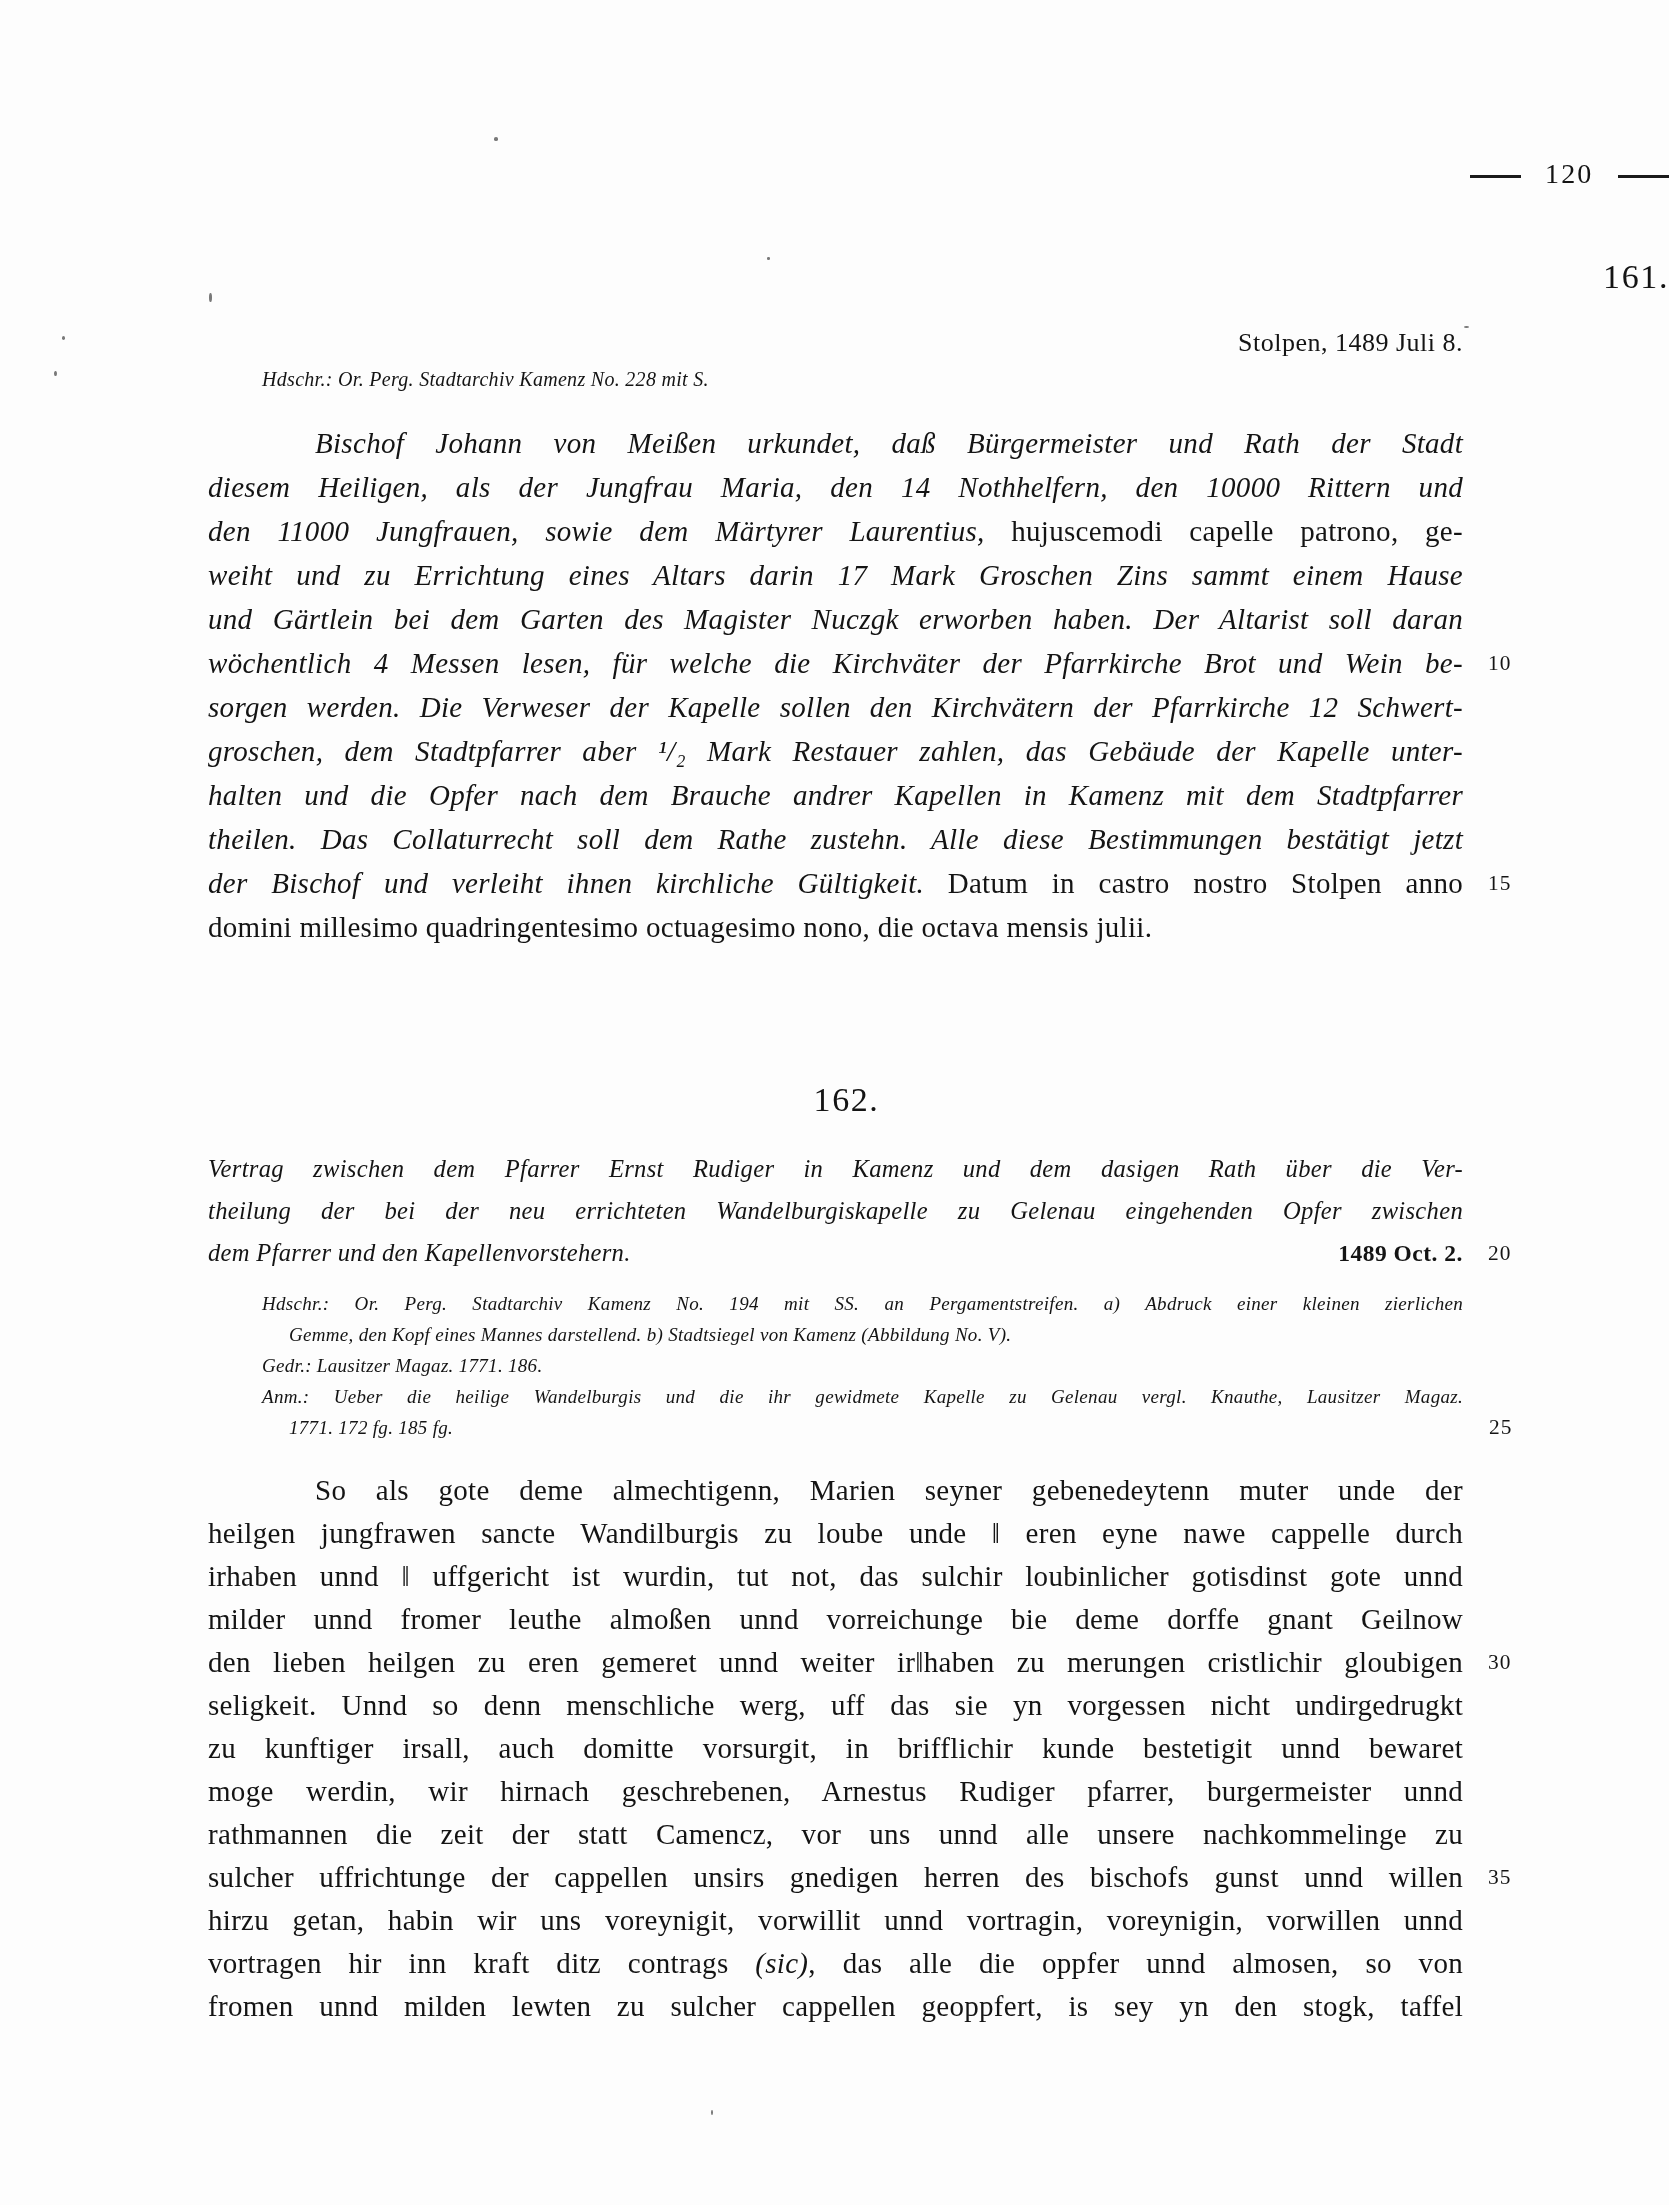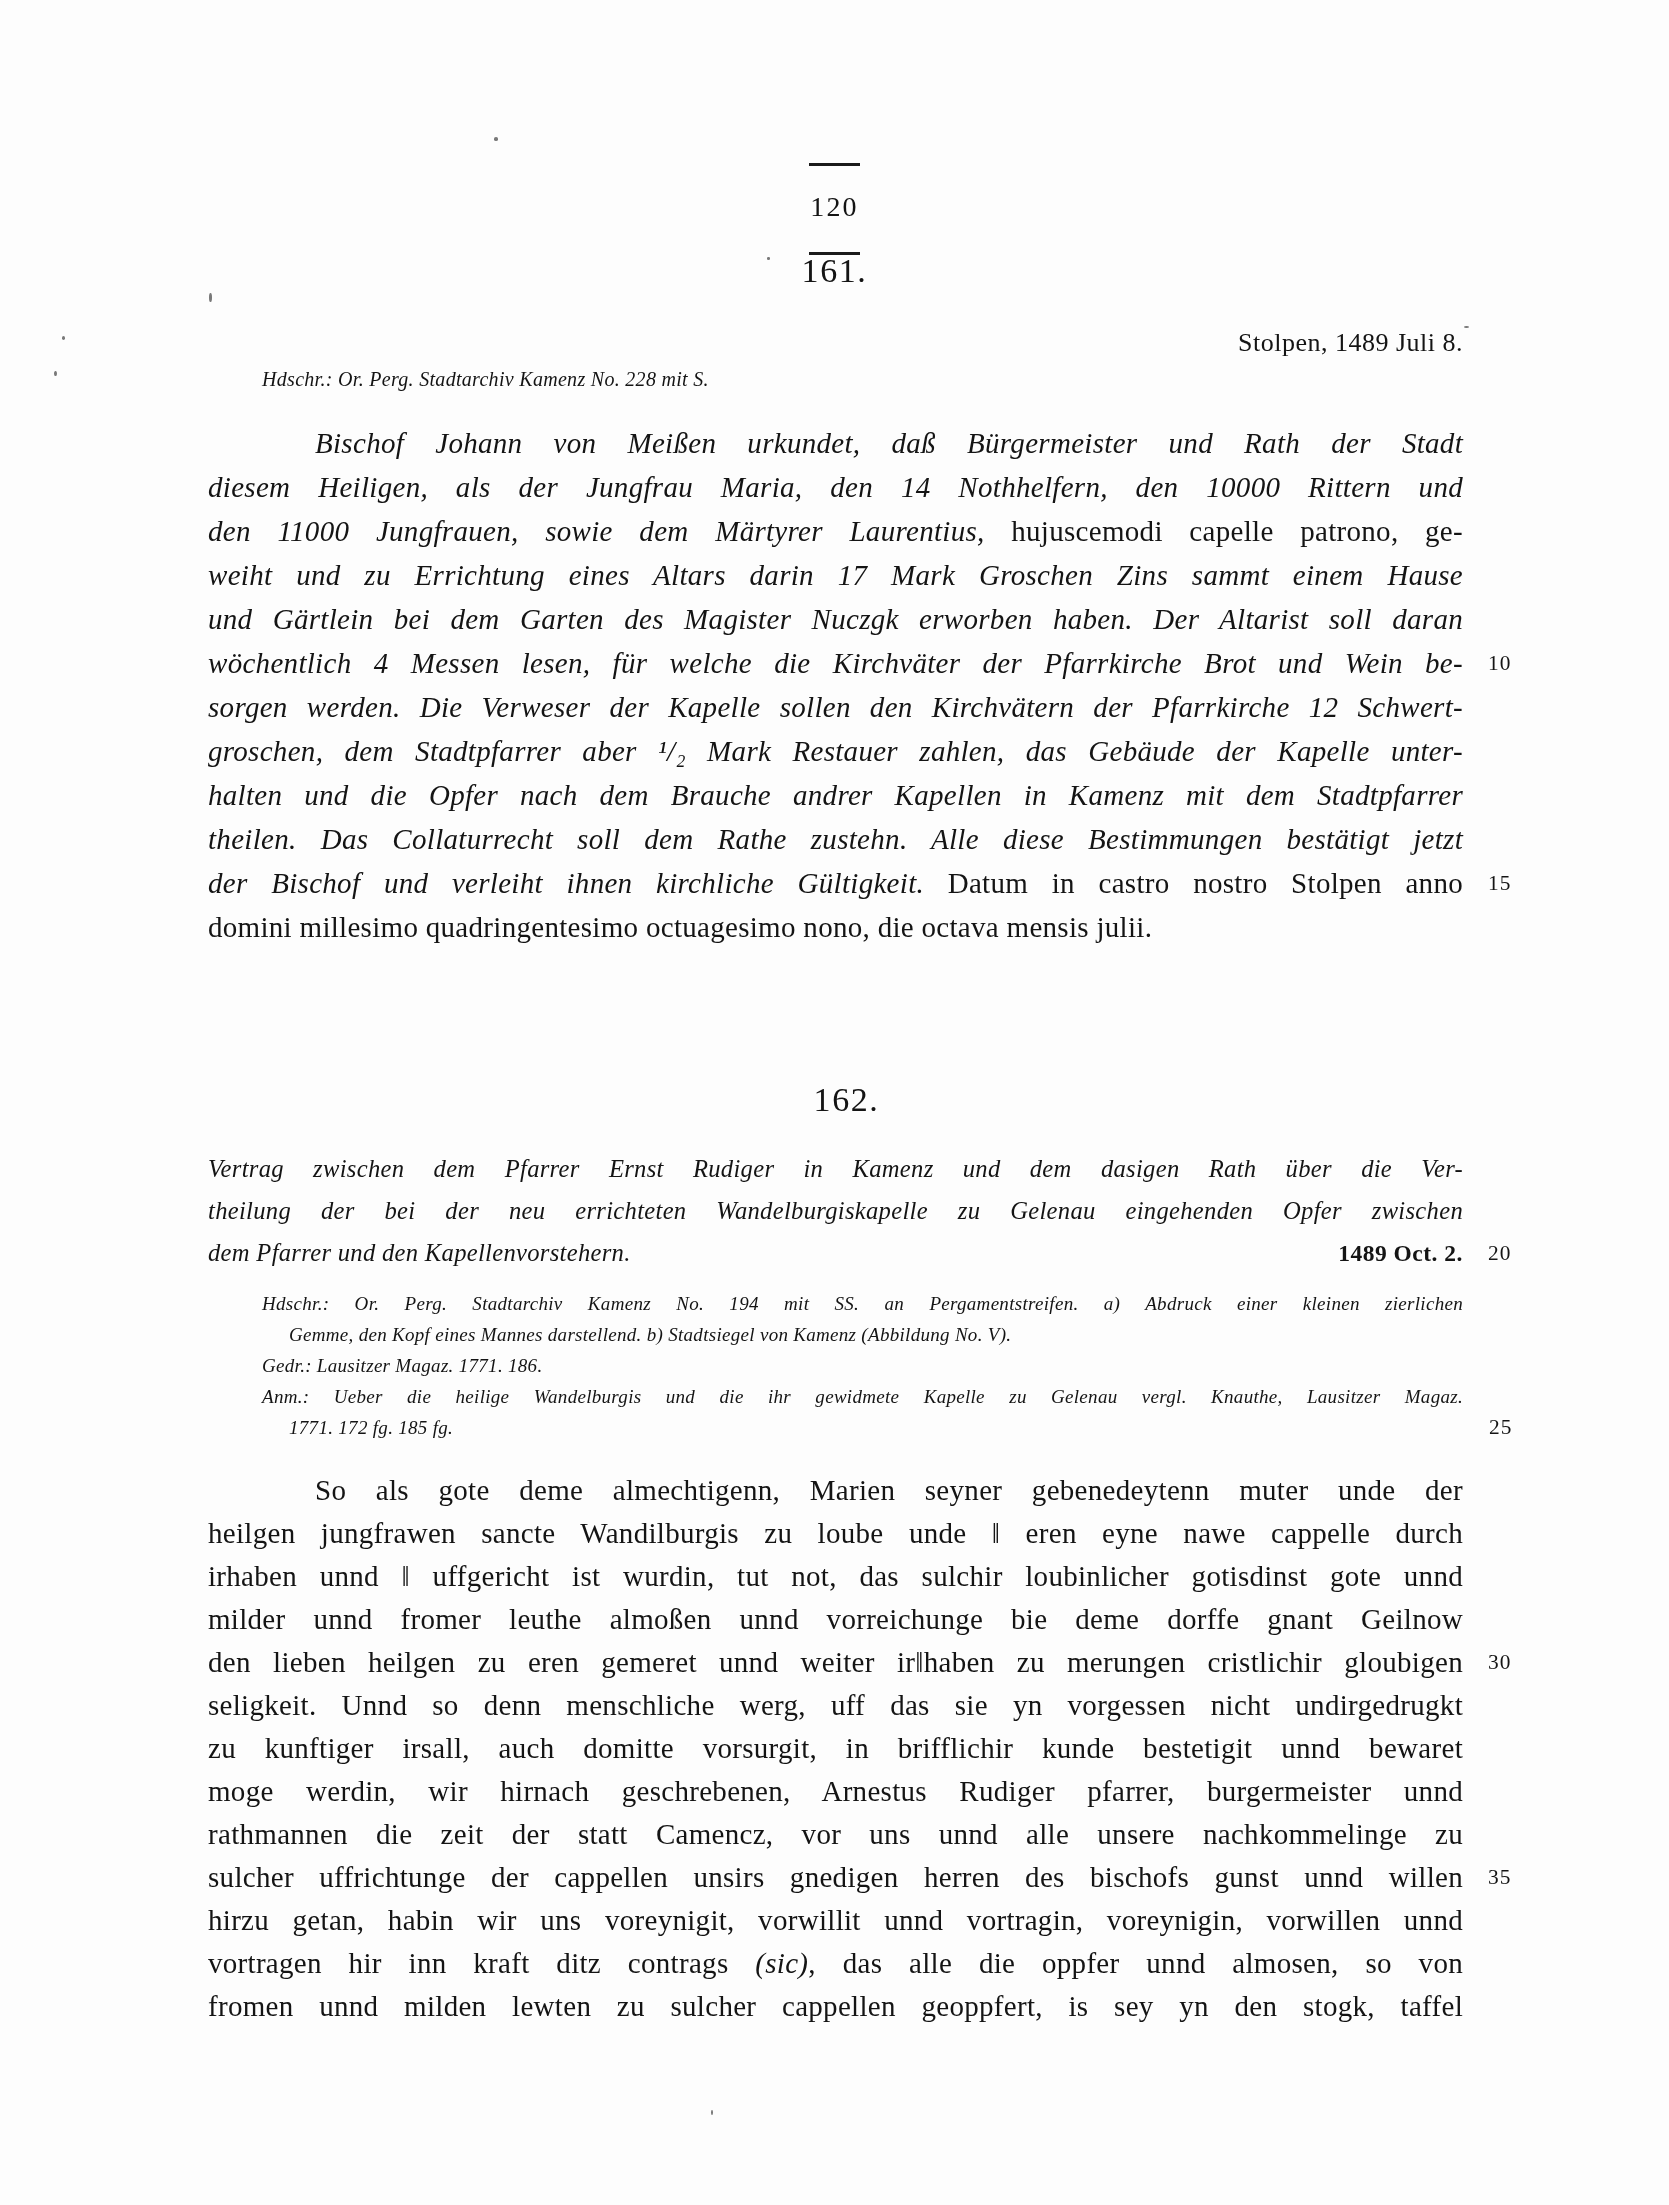--- a/index.html
+++ b/index.html
@@ -8,29 +8,29 @@
     width:1669px;height:2205px;
     background:#fdfdfd;
     color:#141414;
     font-family:"Liberation Serif","DejaVu Serif",serif;
     overflow:hidden;
   }
   
   .pagehead{
     position:absolute;top:158px;left:0;width:100%;
     display:flex;justify-content:flex-end;align-items:center;gap:24.6px;
-    font-size:28px;letter-spacing:2.1px;flex-direction:column;
+    font-size:28px;letter-spacing:2.1px;
   }
   .hrule{width:51px;height:2.7px;background:#1a1a1a;margin-top:5.3px;}
   
   .secnum{
     position:absolute;left:0;width:100%;
     text-align:center;font-size:34px;letter-spacing:1.6px;
   }
-  .h161{top:252px;}
+  .h161{top:258px;text-align:right;}
   .h162{top:1081px;padding-left:12px;}
   .dateline{
     position:absolute;top:328px;right:206px;
     font-weight:normal;font-size:26px;letter-spacing:0.5px;
   }
   .source161{
     position:absolute;top:368px;left:262px;
     font-style:italic;font-size:20px;letter-spacing:0.3px;
   }
   

